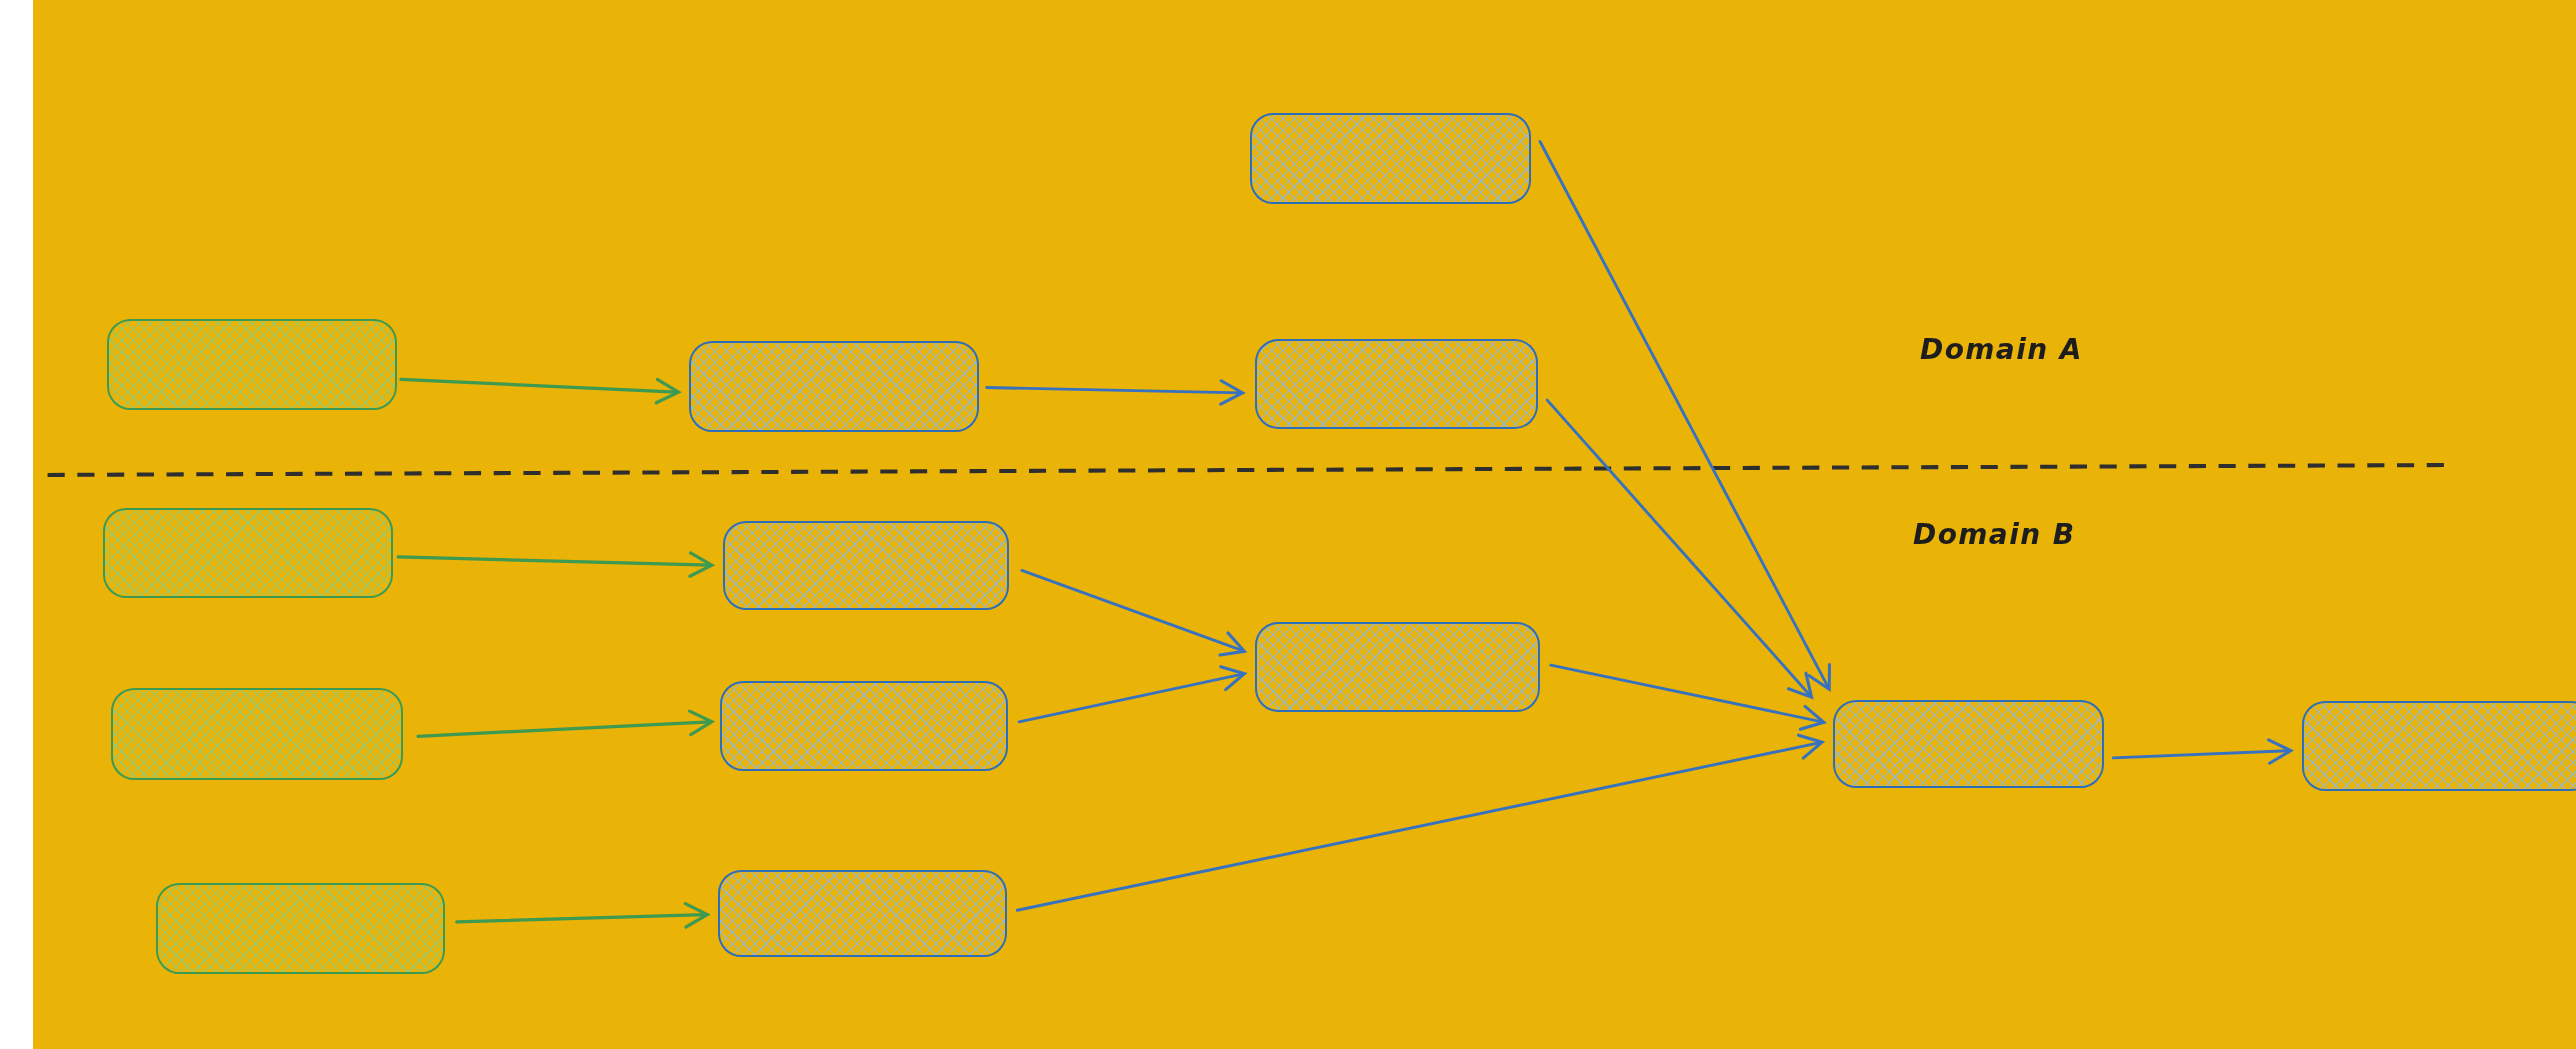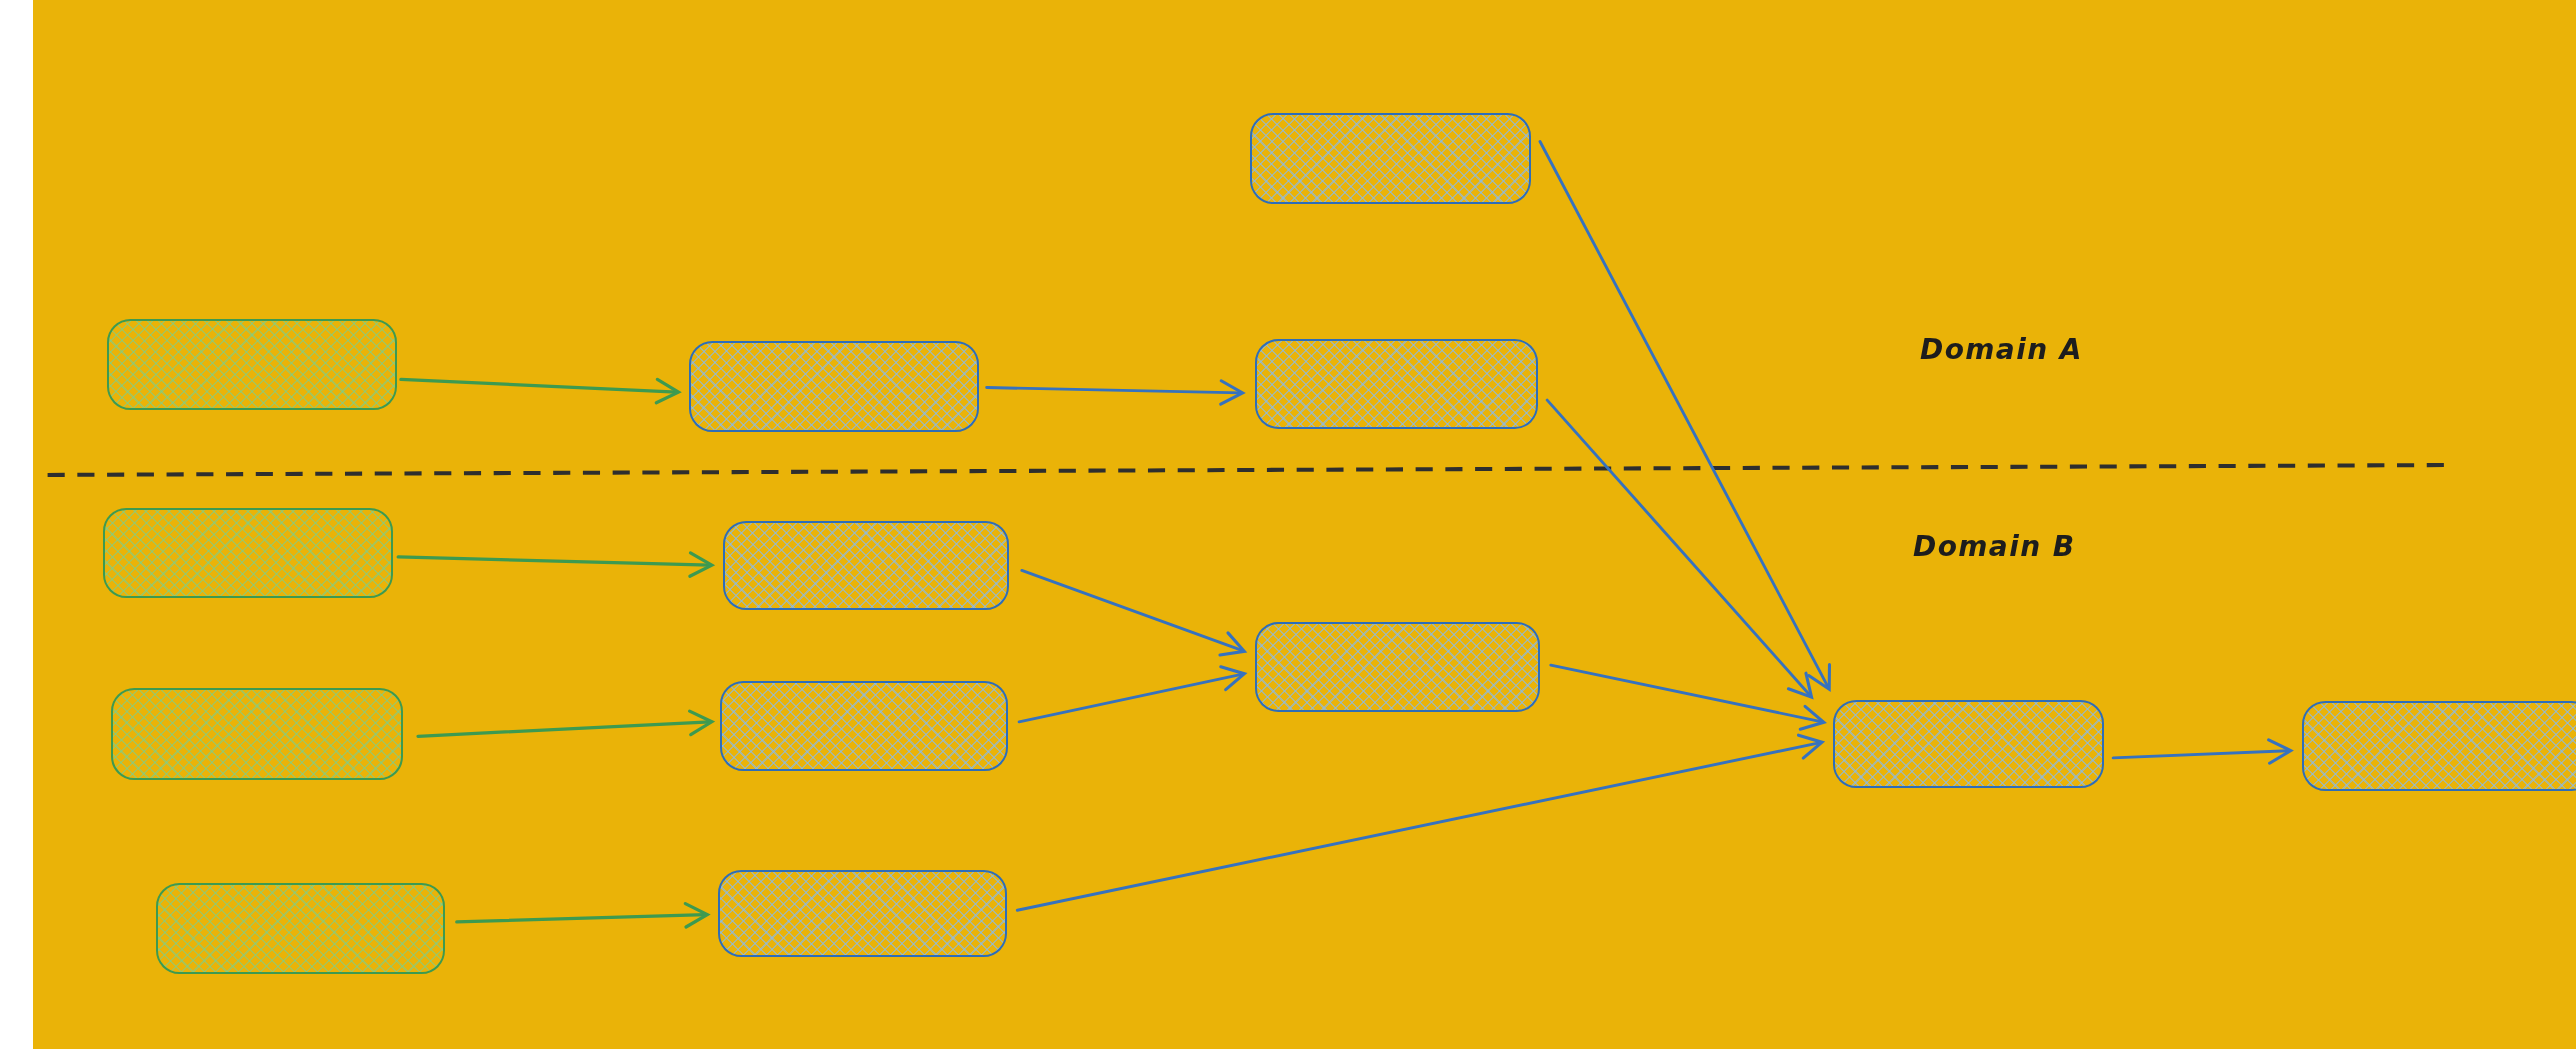--- a/index.html
+++ b/index.html
@@ -49,21 +49,21 @@
   .label {
     position: absolute;
     color: var(--text-color, #1d1d1d);
     font-size: 28px;
     font-weight: 600;
     letter-spacing: 1.4px;
     font-style: italic;
     white-space: nowrap;
   }
   .label-domain-a { left: 1887px; top: 333px; }
-  .label-domain-b { left: 1880px; top: 530px; text-align: right; }
+  .label-domain-b { left: 1880px; top: 518px; text-align: right; }
 </style>
 </head>
 <body>
 
 <div class="canvas">
 
   <svg class="wires" viewBox="0 0 2858 1164" xmlns="http://www.w3.org/2000/svg">
     <defs>
       <marker id="arrowhead-blue" markerUnits="userSpaceOnUse" markerWidth="60" markerHeight="60" viewBox="-30 -30 60 60" refX="-2" refY="0" orient="auto">
         <path d="M -24 -13 L 0 0 L -24 13" fill="none" stroke="#3672bf" stroke-width="3.4" stroke-linecap="round"></path>

